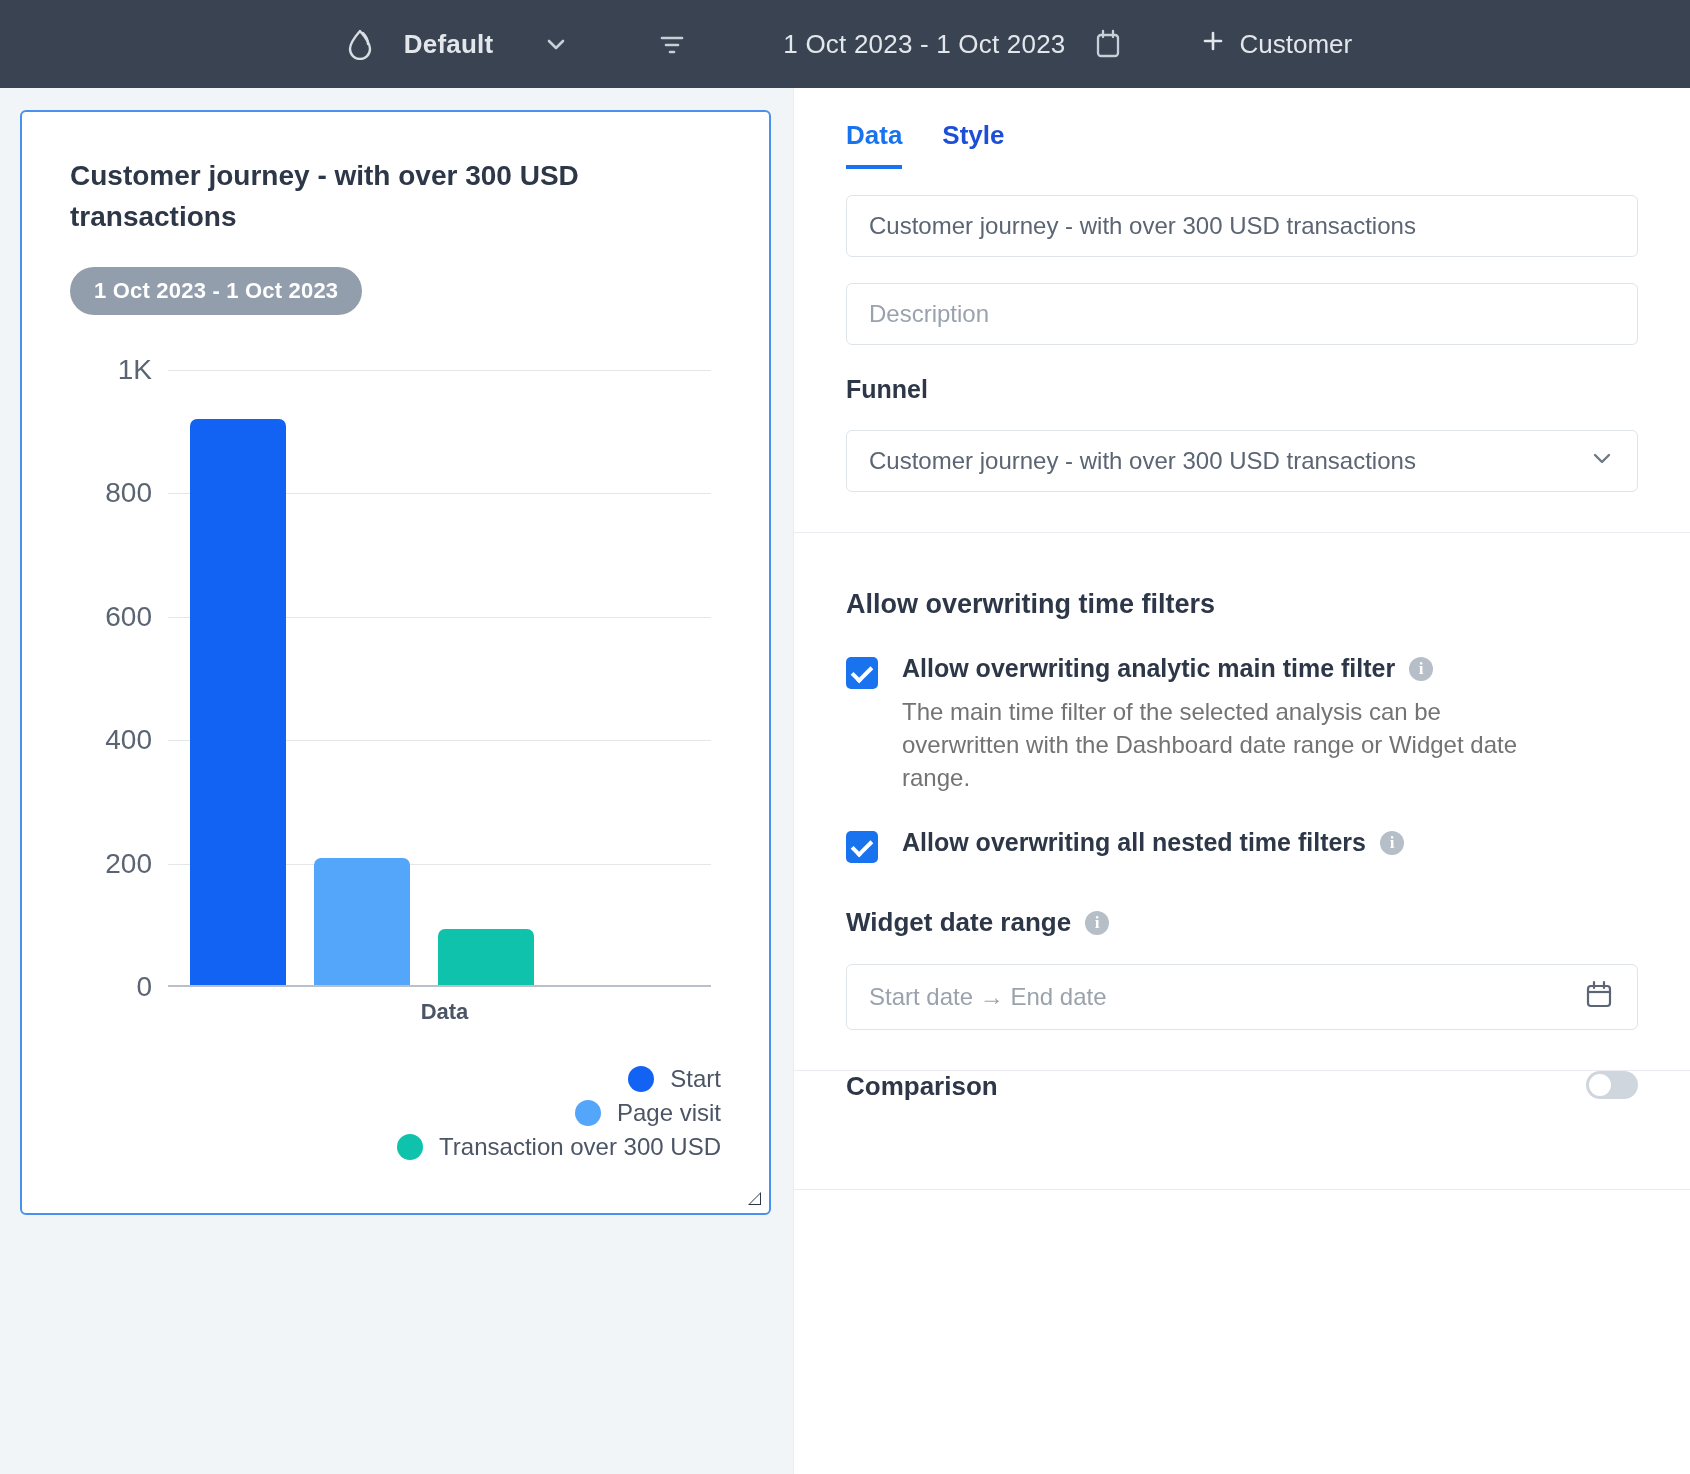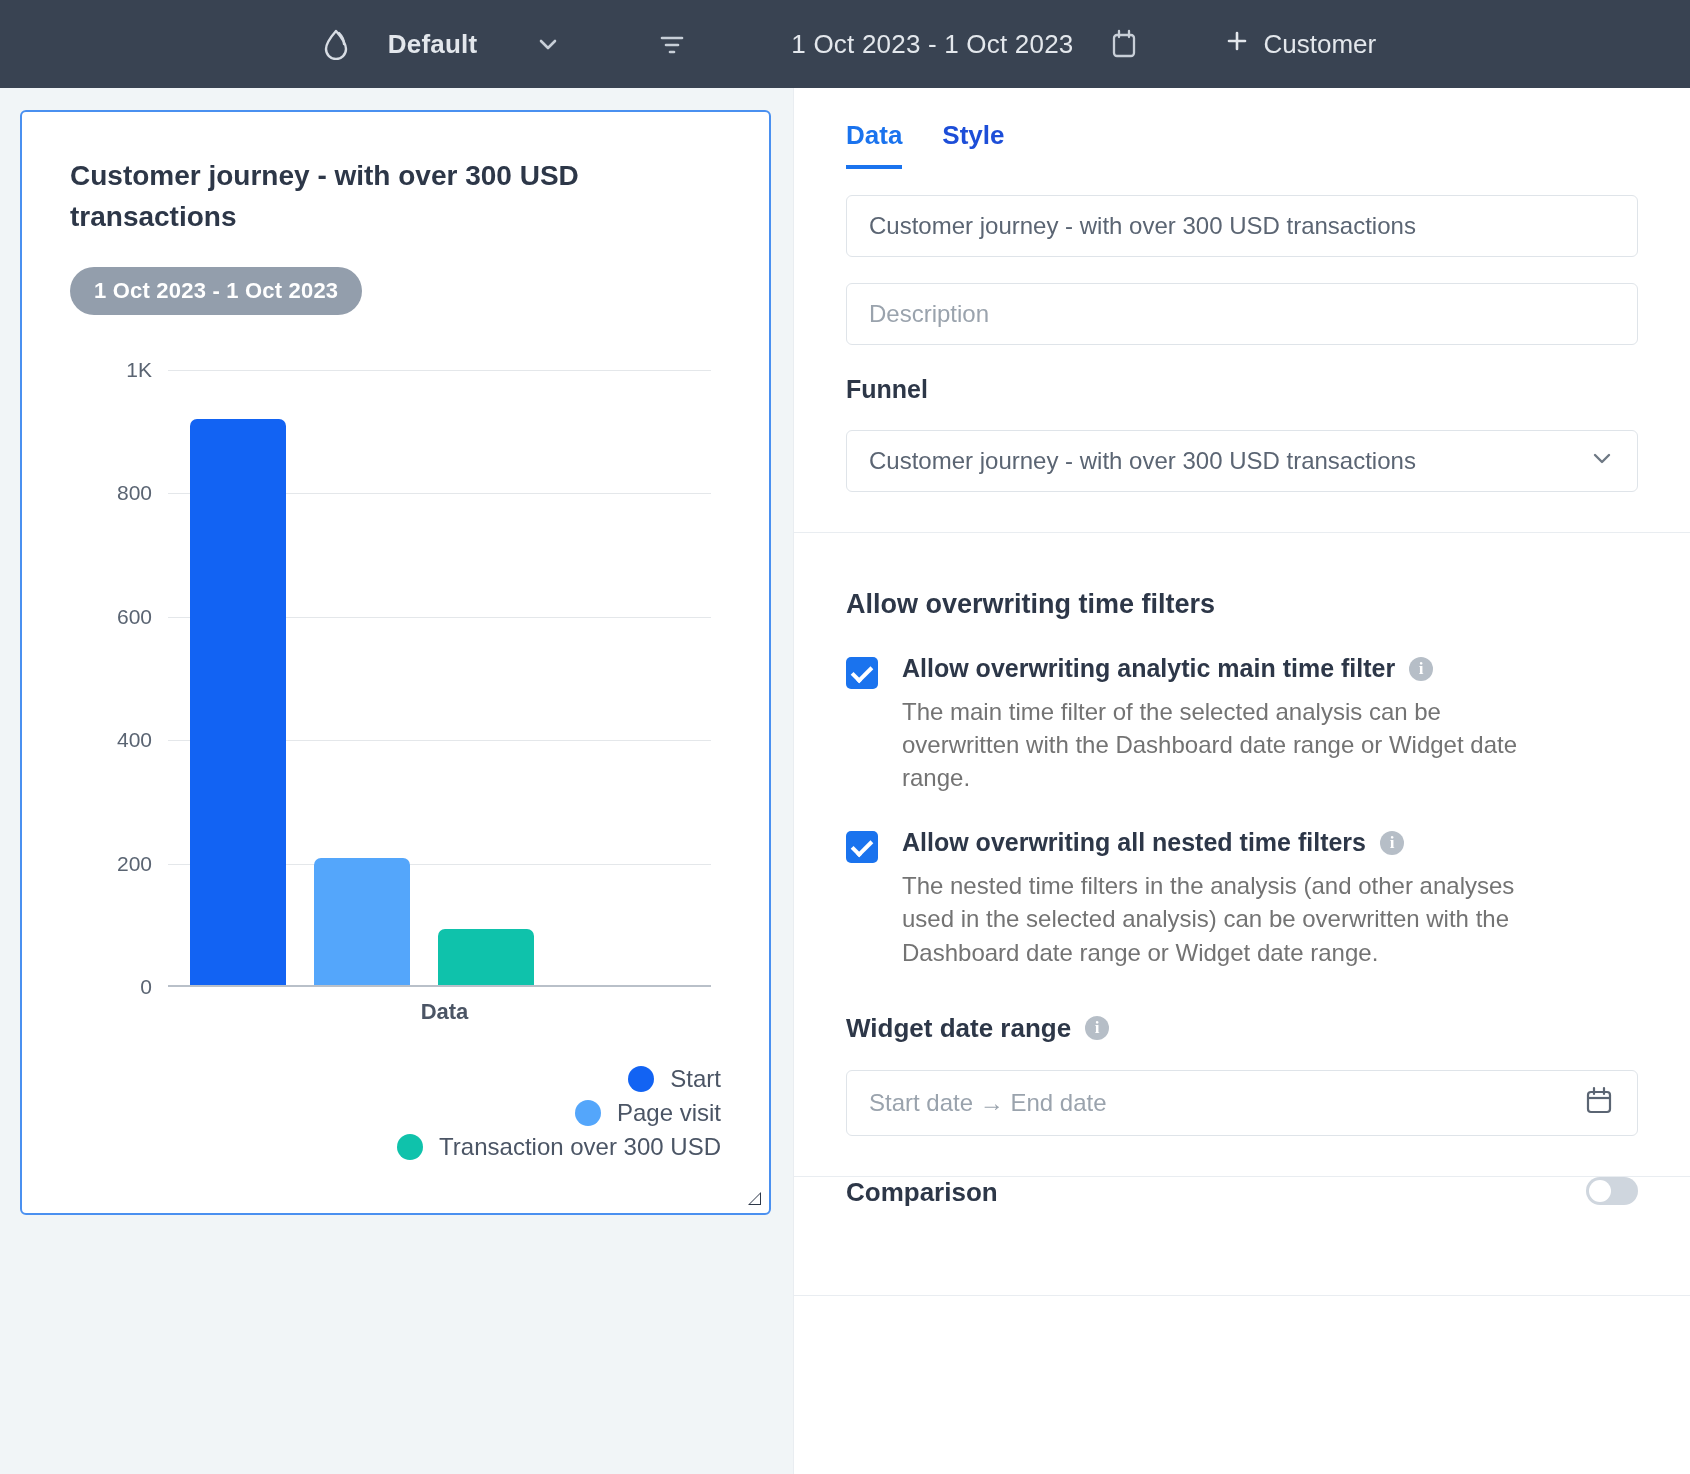--- a/index.html
+++ b/index.html
@@ -10,21 +10,21 @@
     overflow: hidden;
   }
   .app { width: 1690px; height: 1474px; display: flex; flex-direction: column; }
 
   
   .topbar {
     height: 88px; background: #394352; flex: 0 0 88px;
     display: flex; align-items: center; justify-content: center;
     color: #d8dde4;
   }
-  .topbar-inner { display: flex; align-items: center; gap: 16px; }
+  .topbar-inner { display: flex; align-items: center; gap: 8px; }
   .tb-logo { width: 46px; display:flex; align-items:center; justify-content:center; }
   .tb-name {
     font-size: 26px; font-weight: 600; color: #e3e7ec; letter-spacing: .2px;
     margin-left: 12px;
   }
   .tb-caret { margin-left: 42px; display:flex; align-items:center; }
   .tb-filter { margin-left: 78px; display:flex; align-items:center; }
   .tb-date {
     margin-left: 86px; font-size: 26px; color: #e3e7ec; font-weight: 500; letter-spacing:.2px;
   }
@@ -81,21 +81,21 @@
     border-left: 10px solid transparent;
     border-bottom: 10px solid #ffffff;
   }
 
   
   .chart-wrap { margin-top: 42px; flex: 1 1 auto; display:flex; flex-direction:column; }
   .plot { position: relative; height: 630px; }
   .y-labels { position:absolute; left:0; top:0; width:90px; height: 100%; }
   .y-label {
     position:absolute; right: 8px; transform: translateY(-50%);
-    font-size: 21px; color: #5a6472; white-space: nowrap;
+    font-size: 28px; color: #5a6472; white-space: nowrap;
   }
   .grid-area {
     position:absolute; left: 98px; right: 10px; top: 0; bottom: 0;
   }
   .gridline {
     position:absolute; left:0; right:0; height:1px; background: #e4e7ea;
   }
   .axisline {
     position:absolute; left:0; right:0; bottom:0; height: 2px; background:#b9c0c9;
   }
@@ -338,21 +338,20 @@
           </div>
         </div>
 
         <div class="check-row">
           <span class="checkbox"></span>
           <div class="check-body">
             <div class="check-label">
               <span>Allow overwriting all nested time filters</span>
               <span class="info-icon">i</span>
             </div>
-            <div class="check-desc">The nested time filters in the analysis (and other analyses used in the selected analysis) can be overwritten with the Dashboard date range or Widget date range.</div>
           </div>
         </div>
 
         <div class="wdr-title">
           <span>Widget date range</span>
           <span class="info-icon">i</span>
         </div>
 
         <div class="daterange">
           <span>

